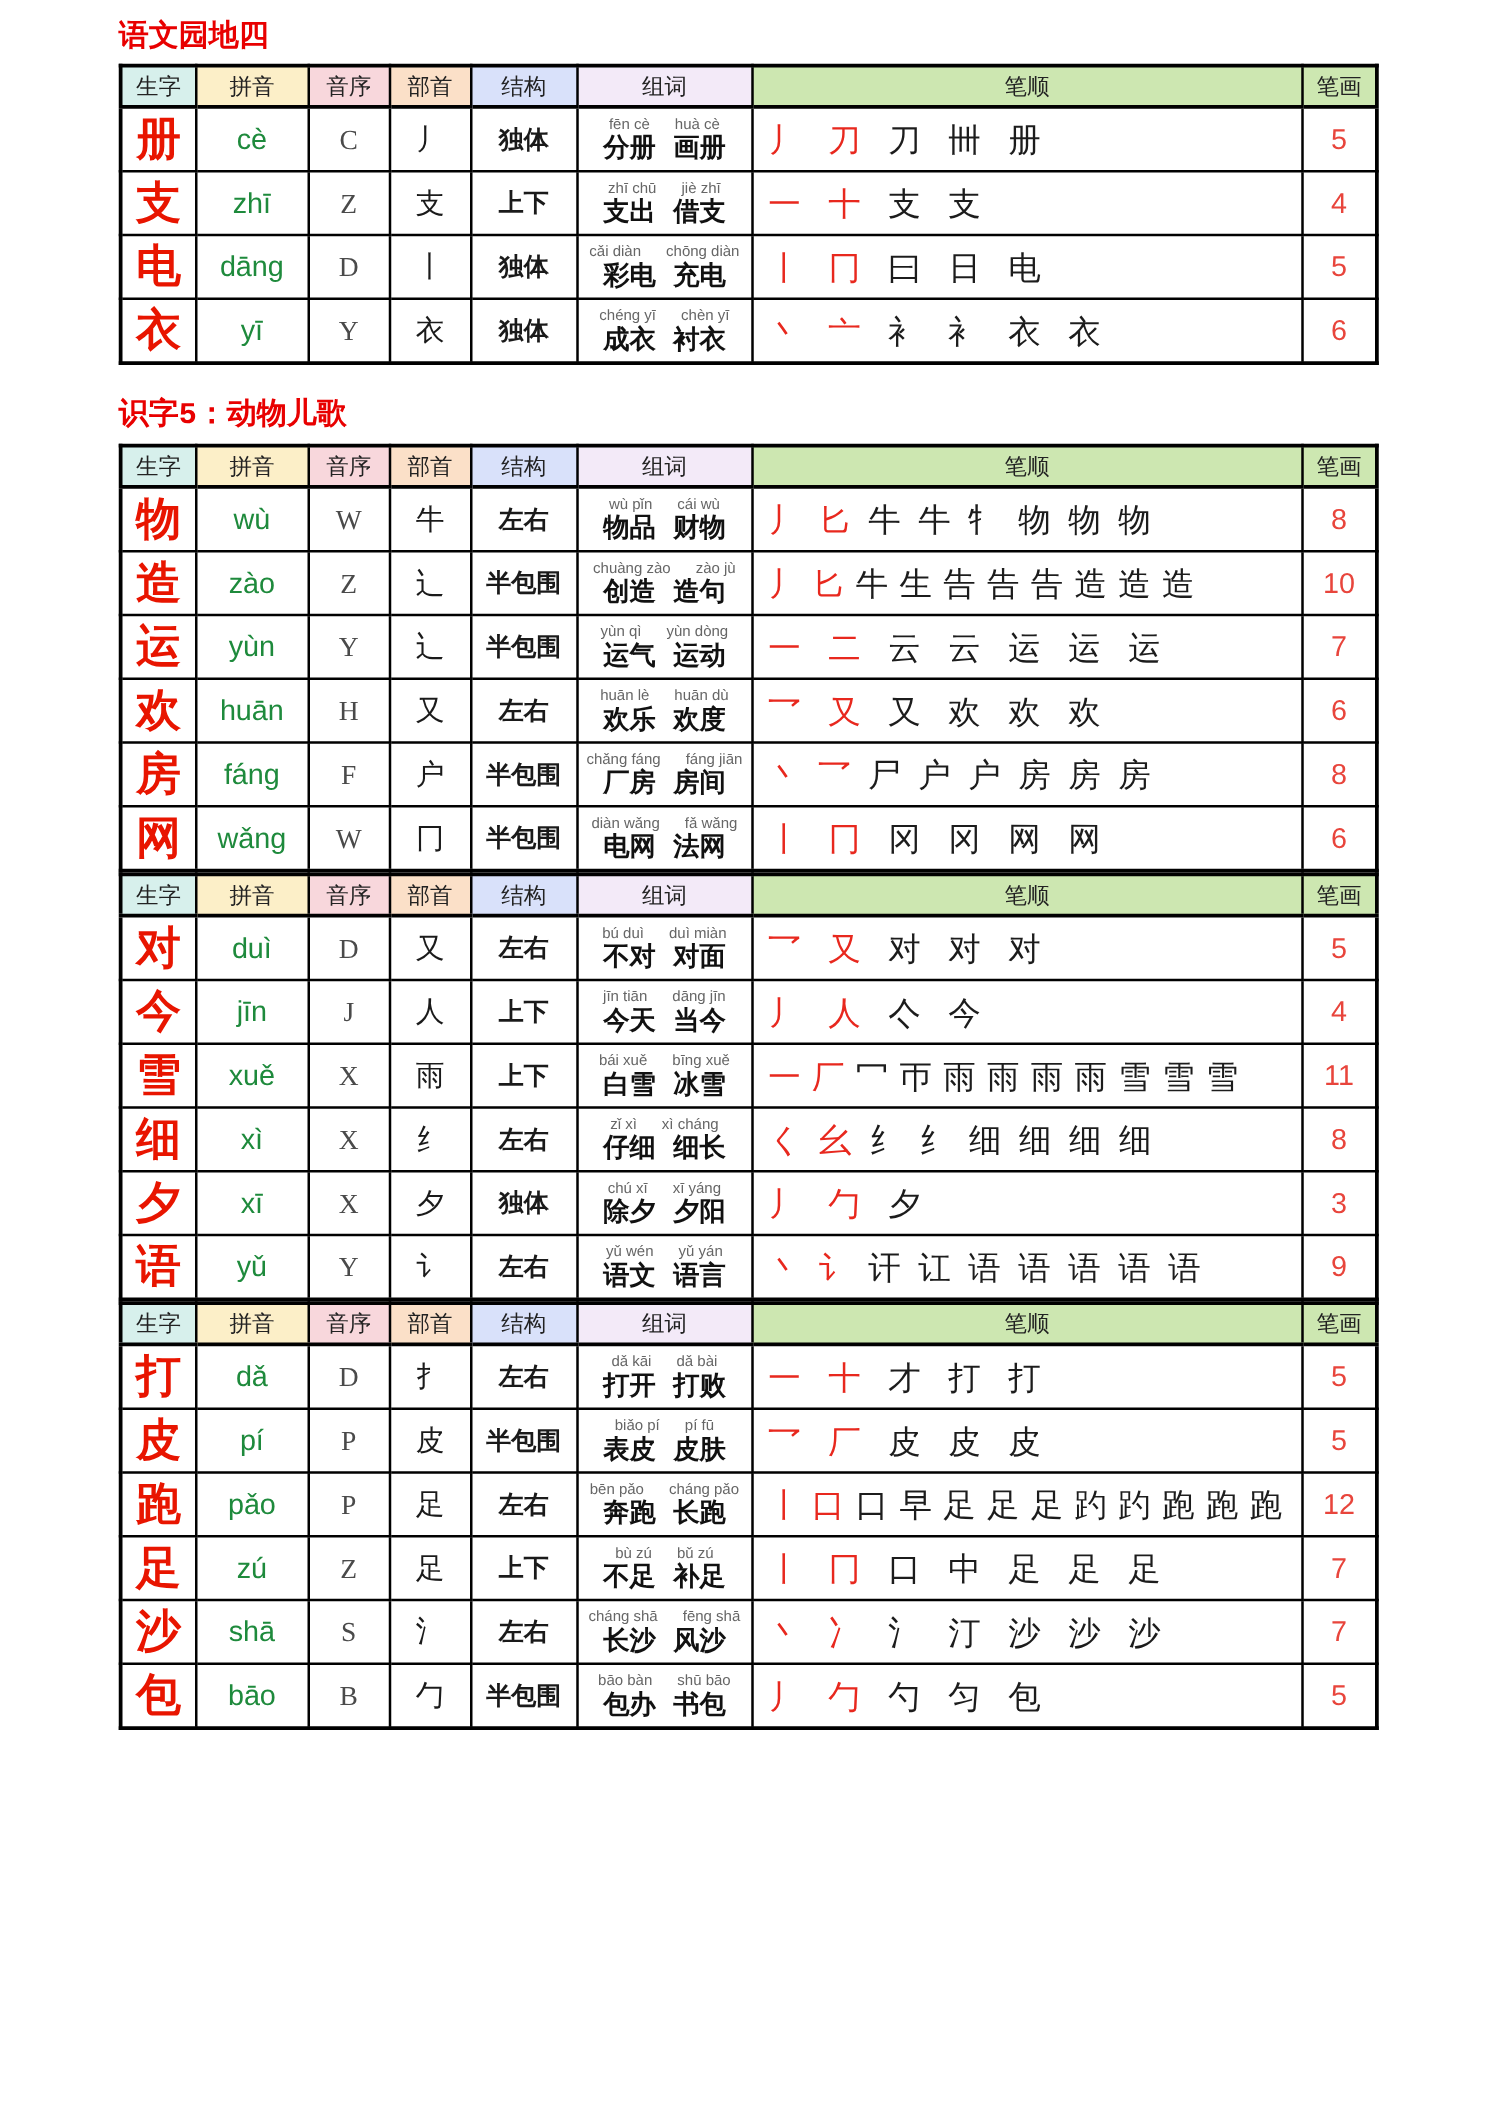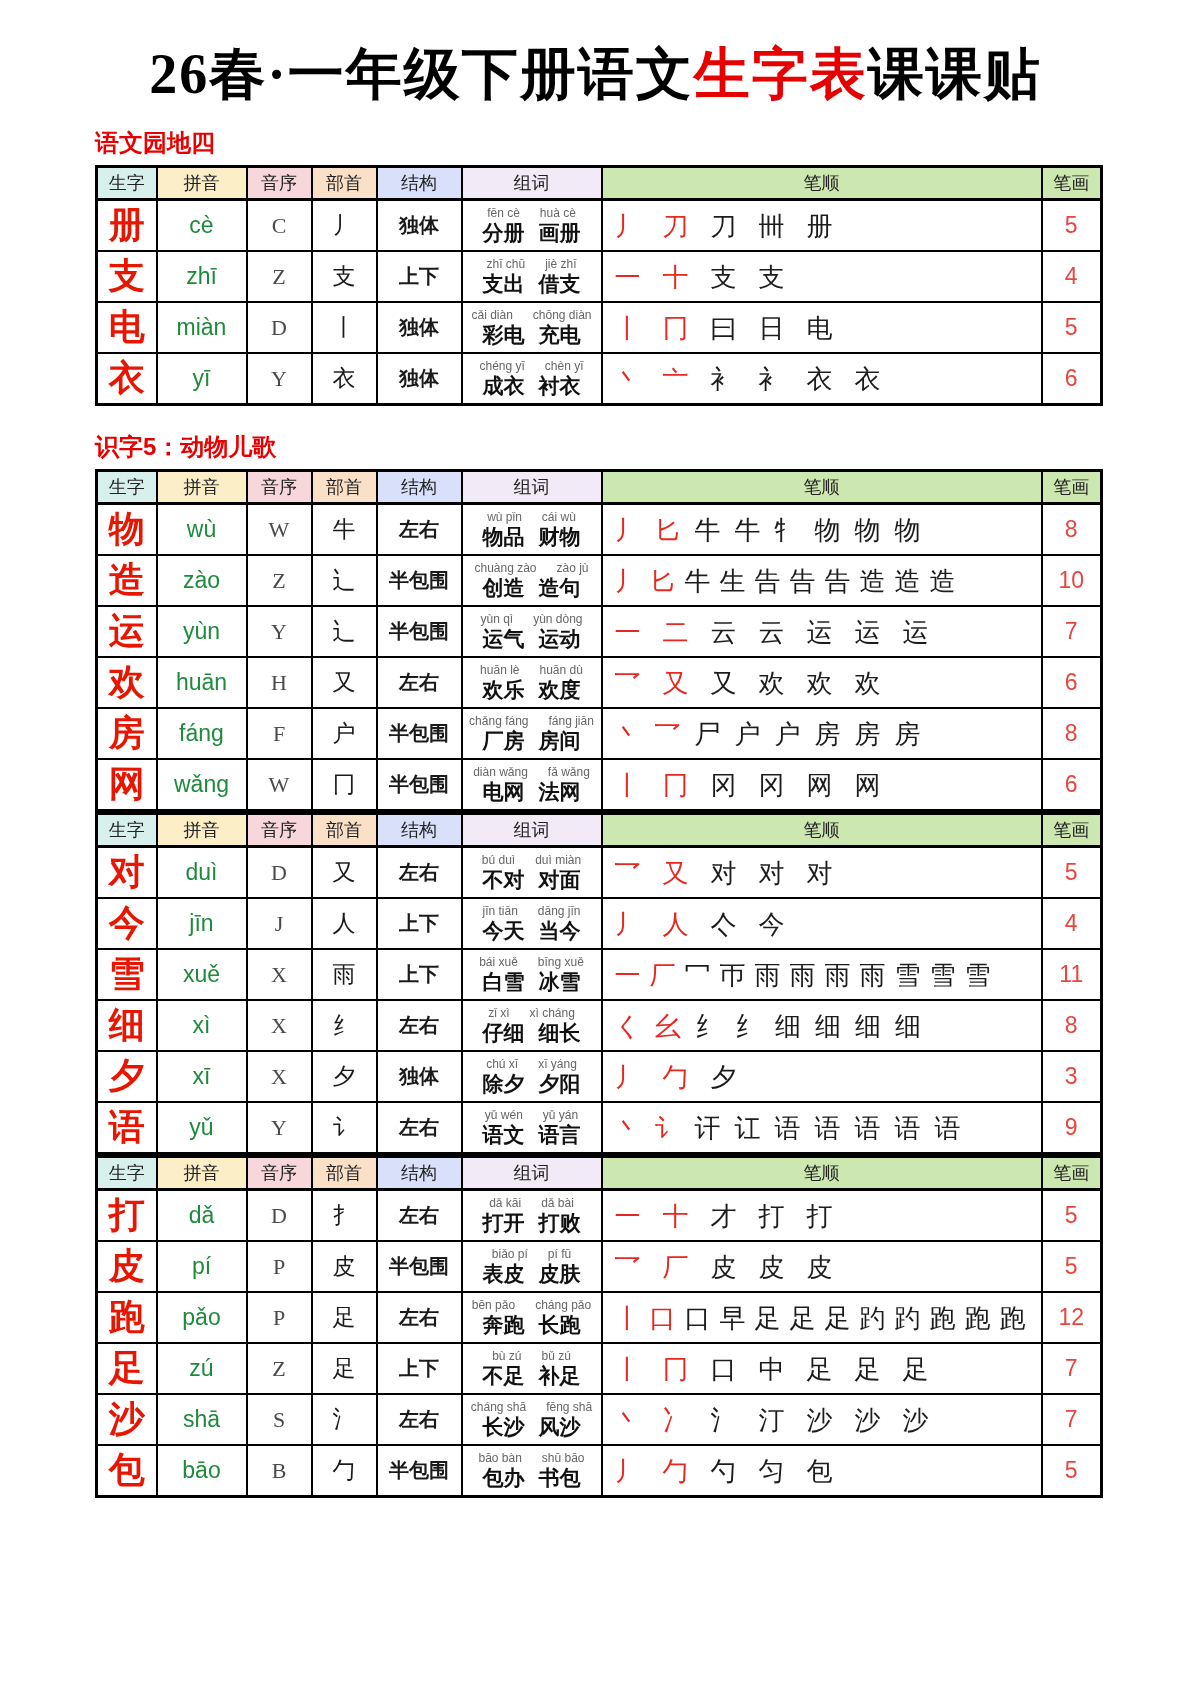--- a/index.html
+++ b/index.html
@@ -17,21 +17,21 @@
     font-weight:bold;color:#000;
     letter-spacing:2px;
     font-family:"Liberation Serif",serif;
   }
   .page-title .hl{color:#e60000;}
   .content{margin-left:95px;width:1005px;}
   .section-title{
     font-size:24px;font-weight:bold;color:#e80000;
     margin:14px 0 7px 0;line-height:30px;
   }
-  .section-title.later{margin-top:26px;}
+  .section-title.later{margin-top:26px;font-family:Liberation Mono, monospace;}
   table.vocab{
     border-collapse:collapse;
     width:1005px;table-layout:fixed;
     border:3px solid #000;
   }
   table.vocab th{
     height:30px;font-size:18px;font-weight:normal;color:#222;
     border:2px solid #000;border-bottom:3px solid #000;
     padding:0;text-align:center;
   }
@@ -52,21 +52,20 @@
   td.c-count{font-size:23px;color:#e8453c;}
   .page-footer{
     position:absolute;left:0;bottom:28px;width:100%;
     text-align:center;font-size:17px;color:#2b2b2b;
   }
 </style>
 </head>
 <body>
 
 <div class="page">
-  <h1 class="page-title"><span>26春·一年级下册语文</span><span class="hl">生字表</span><span>课课贴</span></h1>
 
   <div class="content" id="sections">
       <div class="section-title" style="color: rgb(232, 0, 0);">语文园地四</div>
       <table class="vocab">
         <colgroup>
           <col style="width: 60px;">
           <col style="width: 90px;">
           <col style="width: 65px;">
           <col style="width: 65px;">
           <col style="width: 85px;">
@@ -135,21 +134,21 @@
                 <span class="stroke-step new">一</span>
                 <span class="stroke-step new">十</span>
                 <span class="stroke-step">支</span>
                 <span class="stroke-step">支</span>
               </div>
             </td>
             <td class="c-count">4</td>
           </tr>
           <tr>
             <td class="c-char">电</td>
-            <td class="c-pinyin">miàn</td>
+            <td class="c-pinyin">dāng</td>
             <td class="c-initial">D</td>
             <td class="c-radical">丨</td>
             <td class="c-structure">独体</td>
             <td class="c-words">
               <div class="py-row">
                 <span>cǎi diàn</span>
                 <span>chōng diàn</span>
               </div>
               <div class="cn-row">
                 <span>彩电</span>

